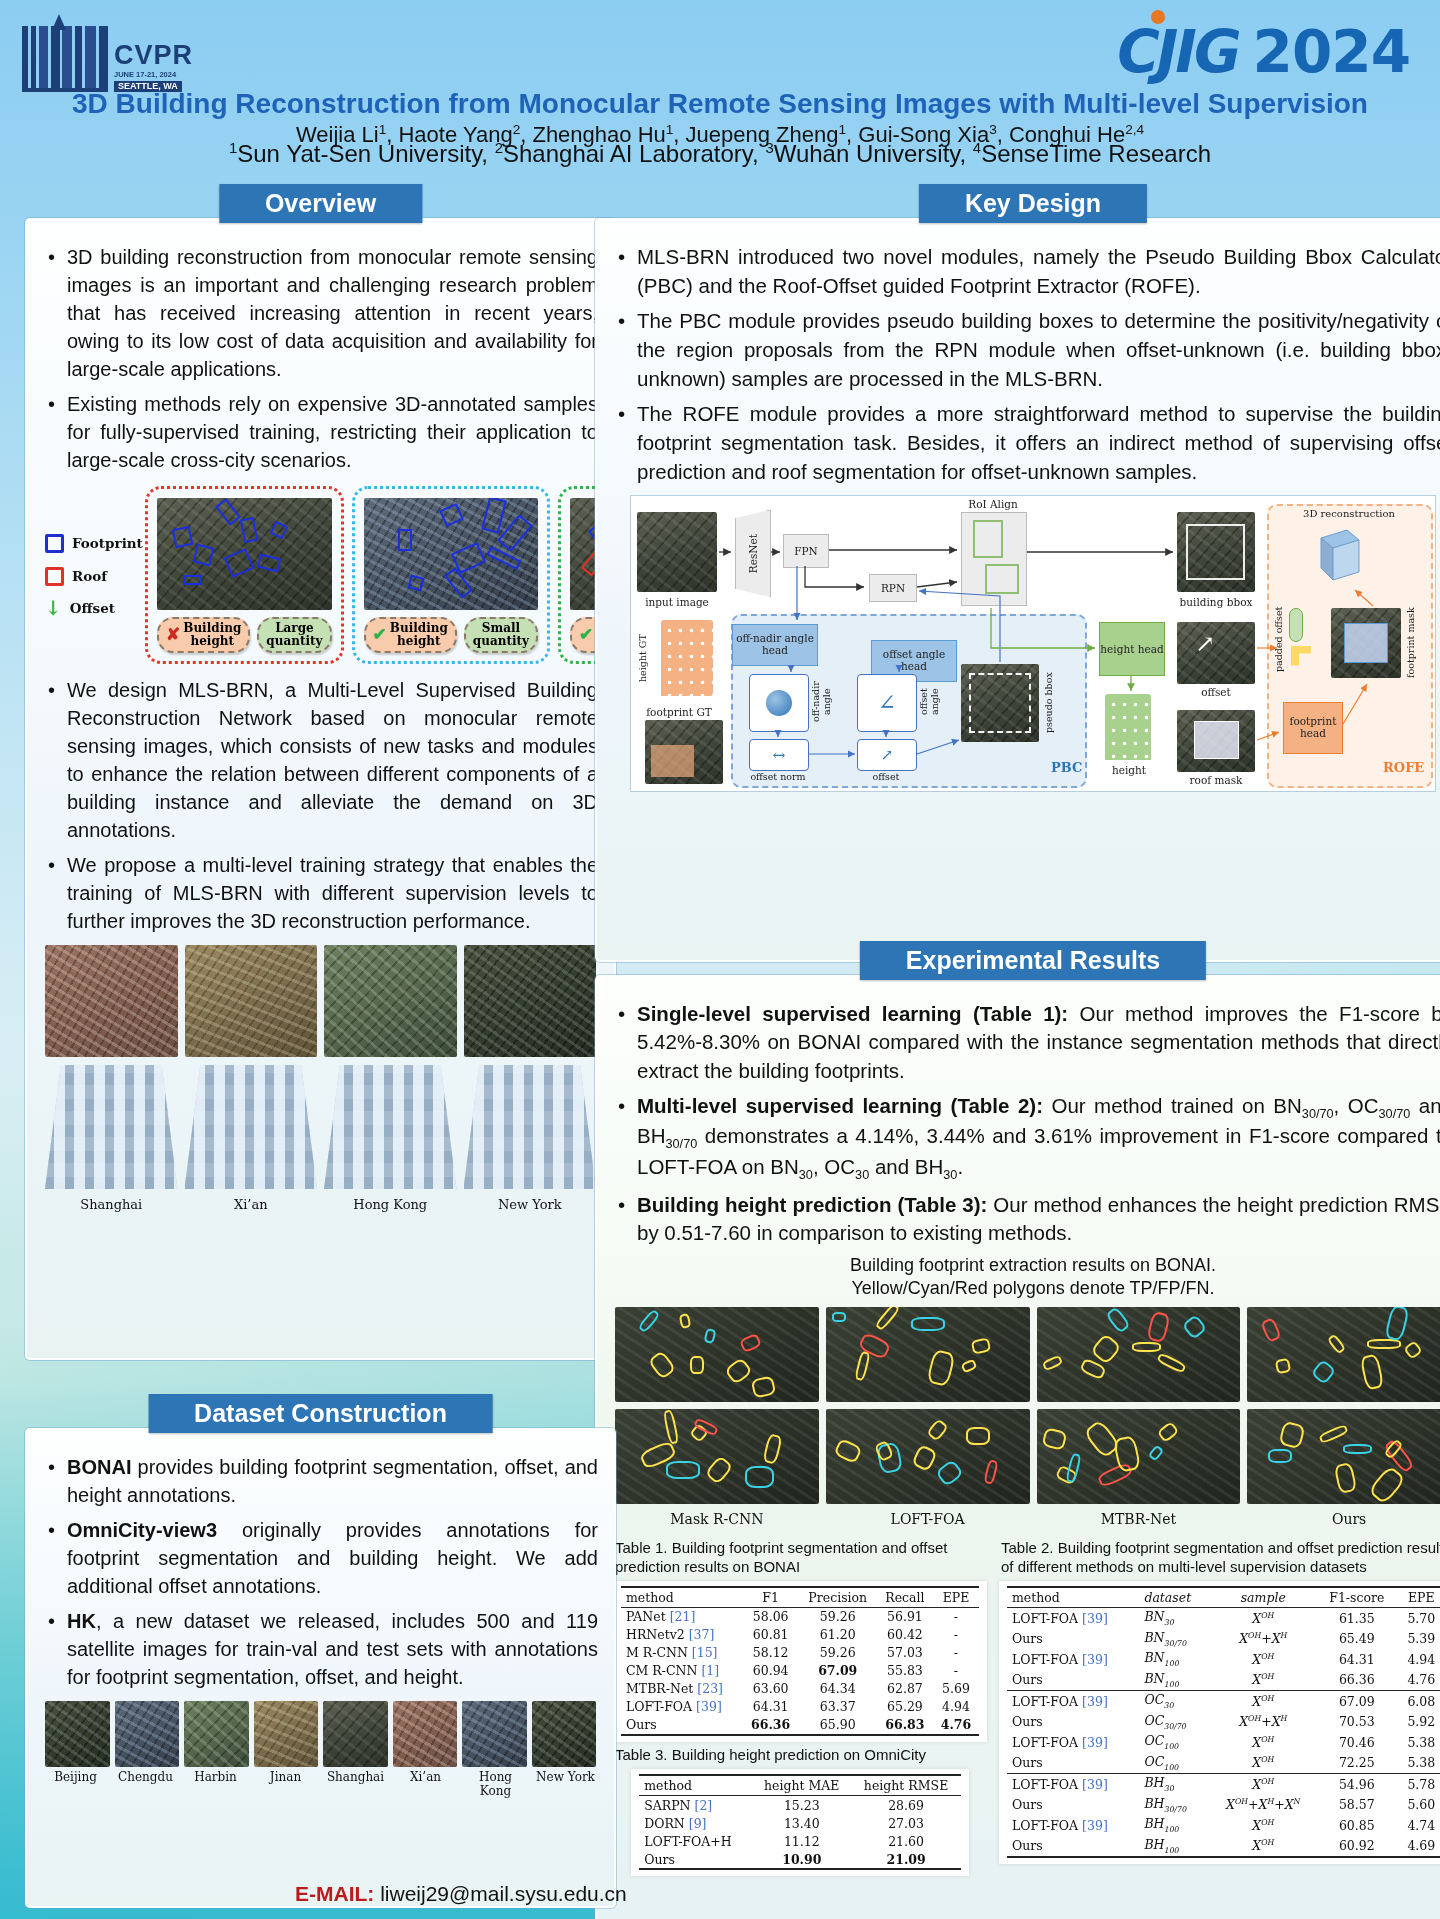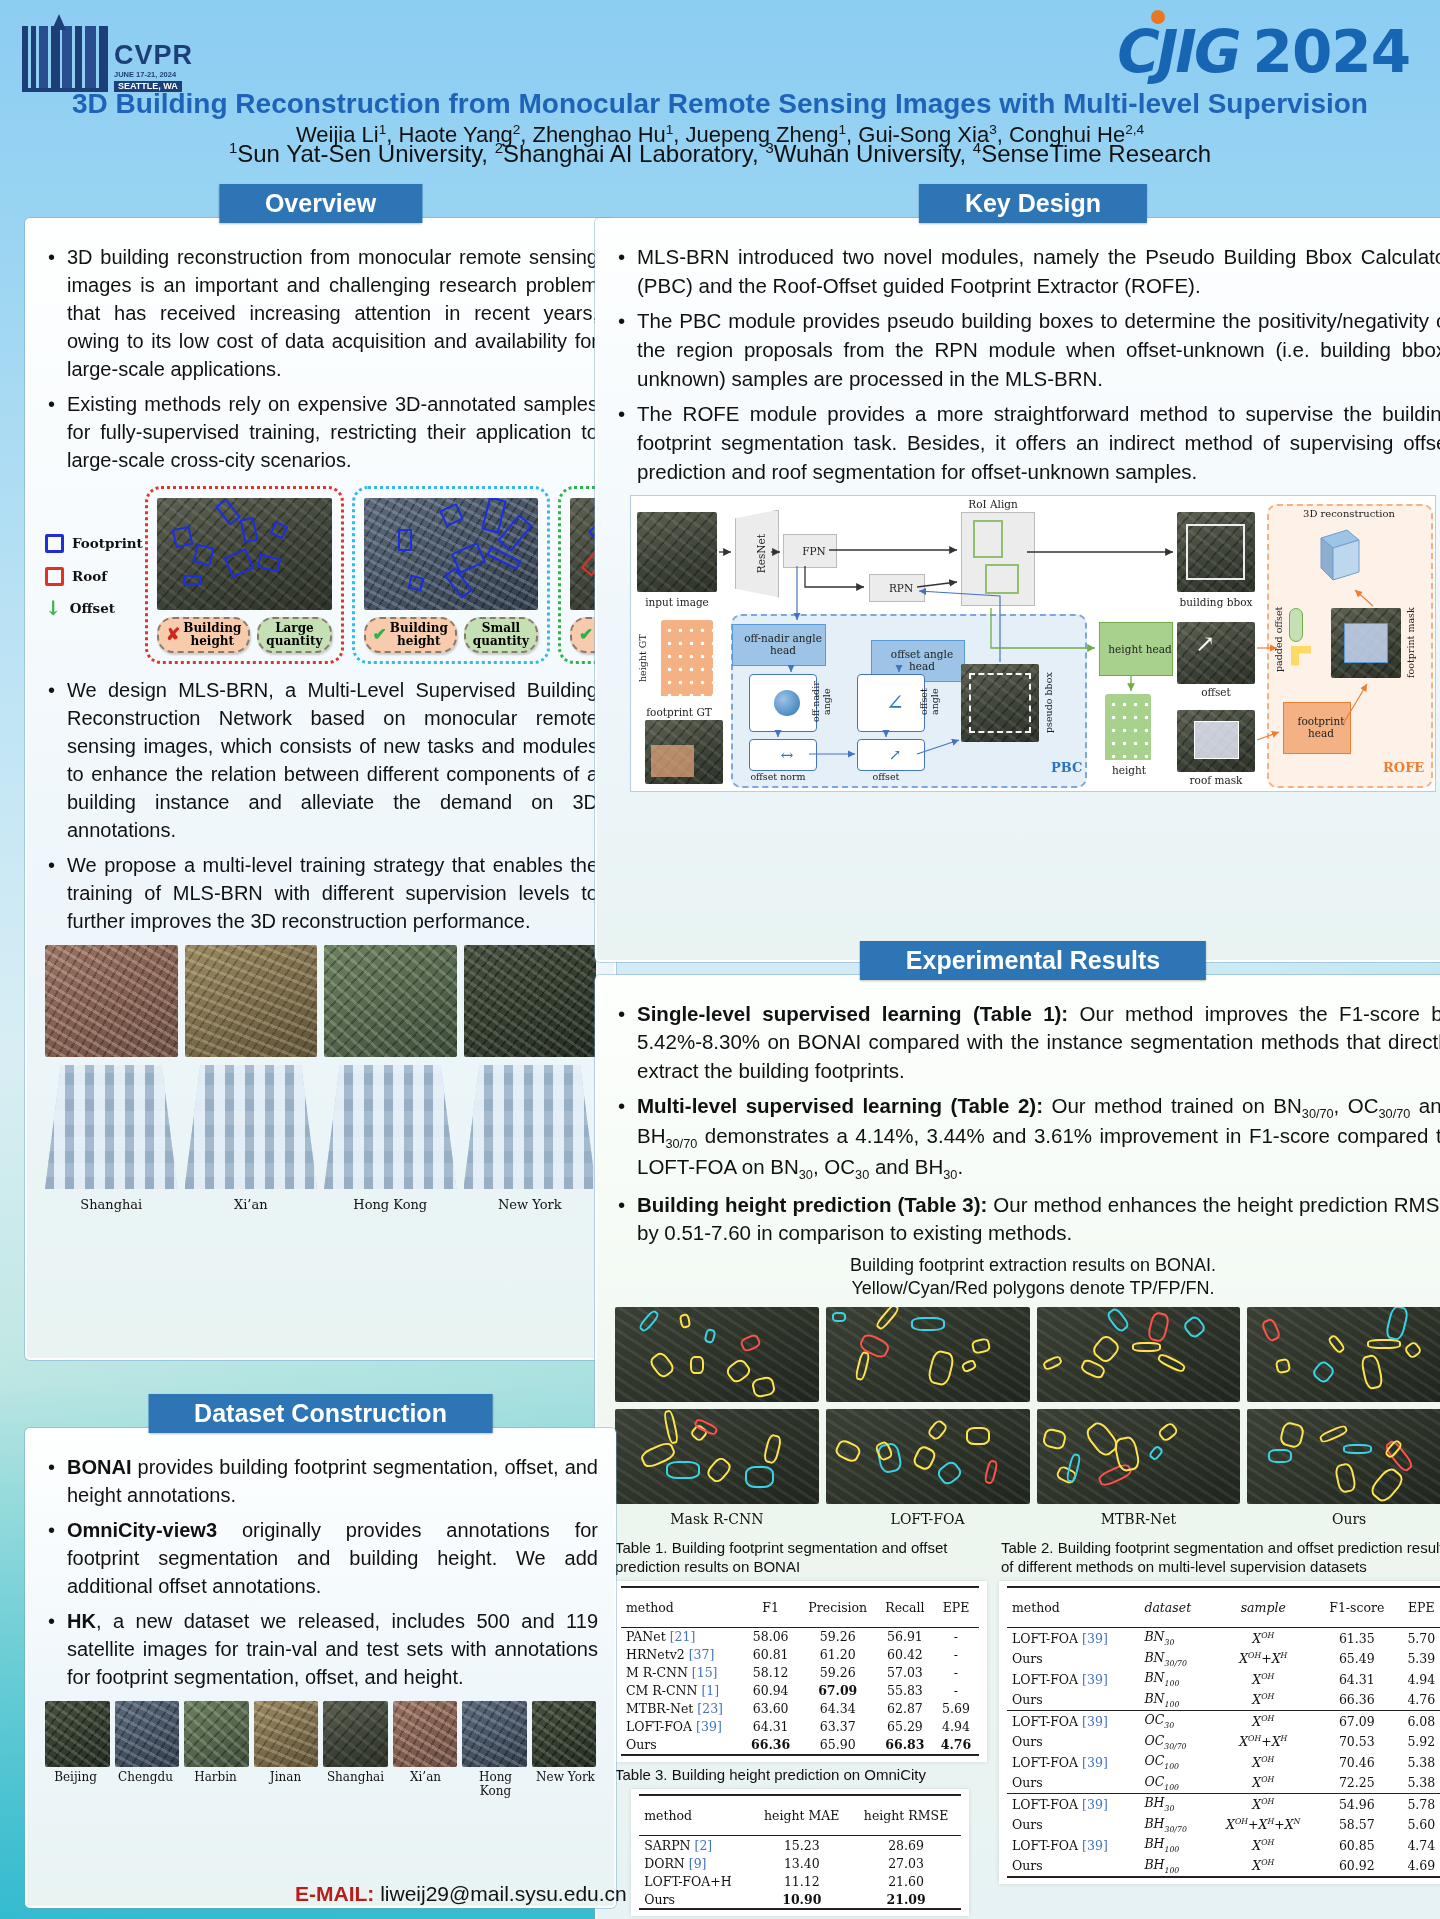--- a/index.html
+++ b/index.html
@@ -114,21 +114,21 @@
   
   .dstrip{display:flex;gap:5px;margin:10px 2px 0;}
   .dstrip .sat{flex:1;height:66px;}
   .dlbls{display:flex;gap:5px;margin-top:3px;}
   .dlbls span{flex:1;text-align:center;font-family:"DejaVu Serif",serif;font-size:12px;color:#111;}
   
   .diagwrap{margin:8px auto 0;width:806px;}
   .diag{position:relative;width:804px;height:295px;background:#fff;border:1px solid #b7cde2;font-family:"DejaVu Serif",serif;}
   .diag .lab{position:absolute;font-size:10.5px;color:#222;text-align:center;}
   .diag .vlab{position:absolute;font-size:9.5px;color:#222;writing-mode:vertical-rl;transform:rotate(180deg);text-align:center;}
-  .dbox{position:absolute;display:flex;align-items:center;justify-content:center;text-align:center;font-size:10.5px;color:#222;padding-left:8px;}
+  .dbox{position:absolute;display:flex;align-items:center;justify-content:center;text-align:center;font-size:10.5px;color:#222;}
   .gray{background:#ececec;border:1px solid #bbb;}
   .bluebox{background:#9dc3e6;border:1px solid #5b9bd5;}
   .greenbox{background:#a9d18e;border:1px solid #70ad47;}
   .orangebox{background:#f4b183;border:1px solid #ed7d31;}
   .whitebox{background:#fff;border:1.5px solid #4472c4;border-radius:4px;}
   .region{position:absolute;border:2px dashed;border-radius:10px;}
   .region.pbc{border-color:#7da7d9;background:rgba(189,215,238,.40);}
   .region.rofe{border-color:#f4b183;background:rgba(251,229,214,.55);}
   .rlabel{position:absolute;font-weight:bold;font-size:13px;}
   .trap{clip-path:polygon(0 10%,100% 0,100% 100%,0 90%);}
@@ -146,21 +146,21 @@
       repeating-linear-gradient(33deg, rgba(255,255,255,.07) 0 3px, transparent 3px 10px),
       linear-gradient(150deg,#3a4034,#2a3026 60%,#1f251d);}
   .reslbls{display:flex;gap:7px;margin:2px 2px 8px;}
   .reslbls span{flex:1;text-align:center;font-family:"DejaVu Serif",serif;font-size:14px;color:#111;}
   
   .tables{display:flex;gap:12px;margin-top:4px;align-items:flex-start;}
   .tcol-l{width:374px;} .tcol-r{flex:1;}
   .tcap{font-size:15px;color:#111;line-height:1.22;margin:4px 2px 5px;}
   .tcard{background:#fff;padding:5px 8px 6px;box-shadow:0 0 4px rgba(0,0,0,.12);}
   table.tbl{border-collapse:collapse;width:100%;font-family:"DejaVu Serif",serif;font-size:12.5px;color:#111;}
-  table.tbl th{font-weight:normal;border-top:2px solid #222;border-bottom:1px solid #222;padding:12px 5px;}
+  table.tbl th{font-weight:normal;border-top:2px solid #222;border-bottom:1px solid #222;padding:2px 5px;}
   table.tbl td{padding:1.5px 5px;}
   table.tbl tbody tr:last-child td{border-bottom:2px solid #222;}
   table.tbl tr.gsep td{border-top:1px solid #222;}
   .c-m{text-align:left;} .c-n{text-align:center;} .c-ds{font-style:italic;text-align:left;} .c-smp{font-style:italic;text-align:center;}
   td.bb{font-weight:bold;} .ref{color:#4472c4;}
   
   .email{position:absolute;left:295px;top:1882px;font-size:21px;color:#111;}
   .email .elab{color:#b91c1c;font-weight:bold;}
 </style>
 </head>

